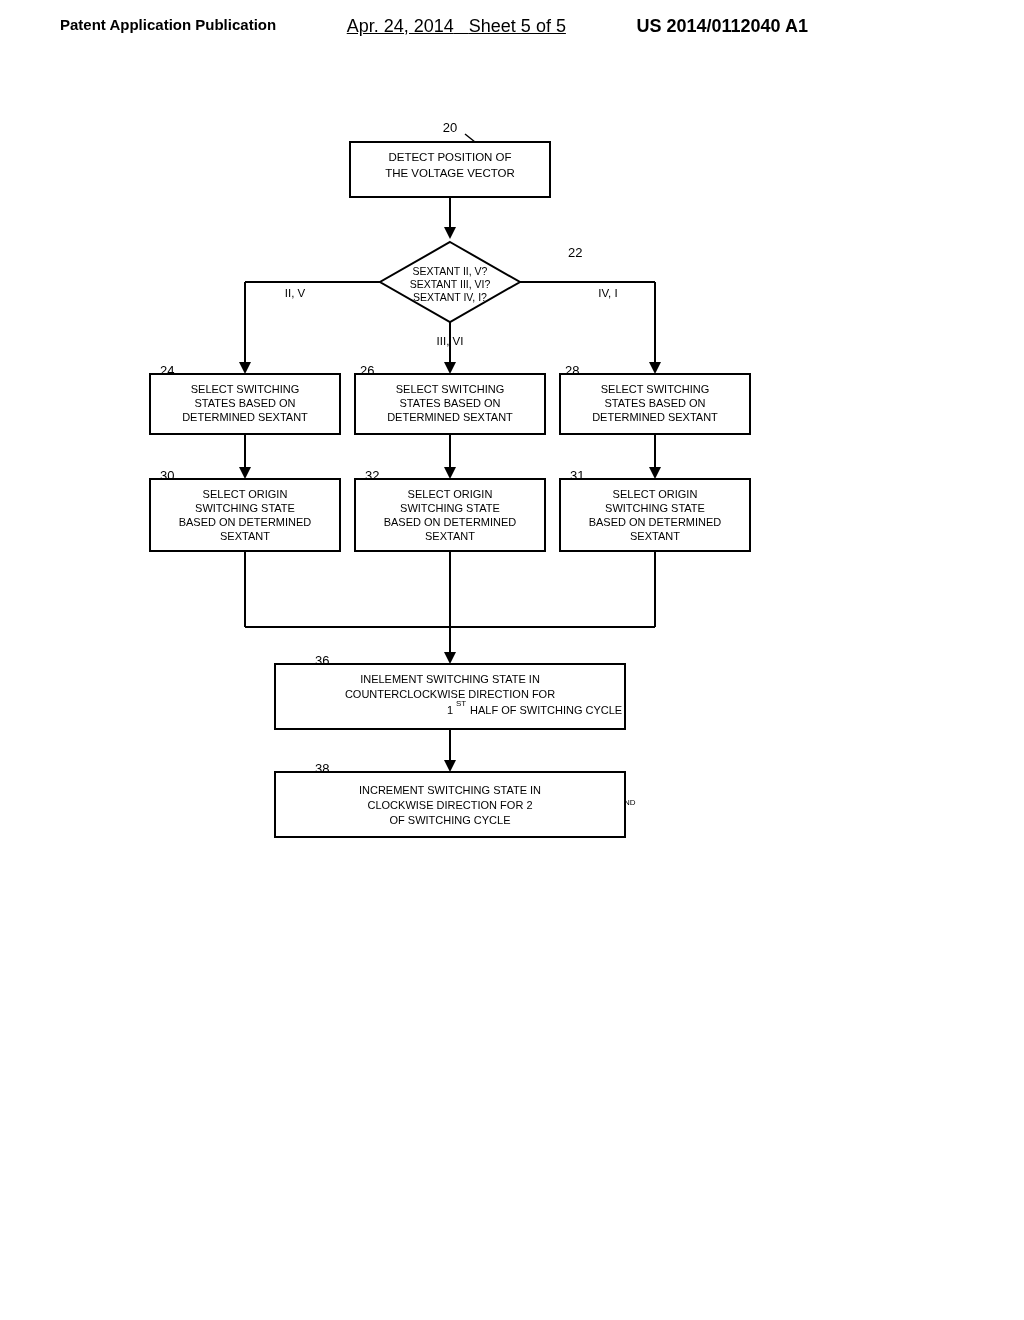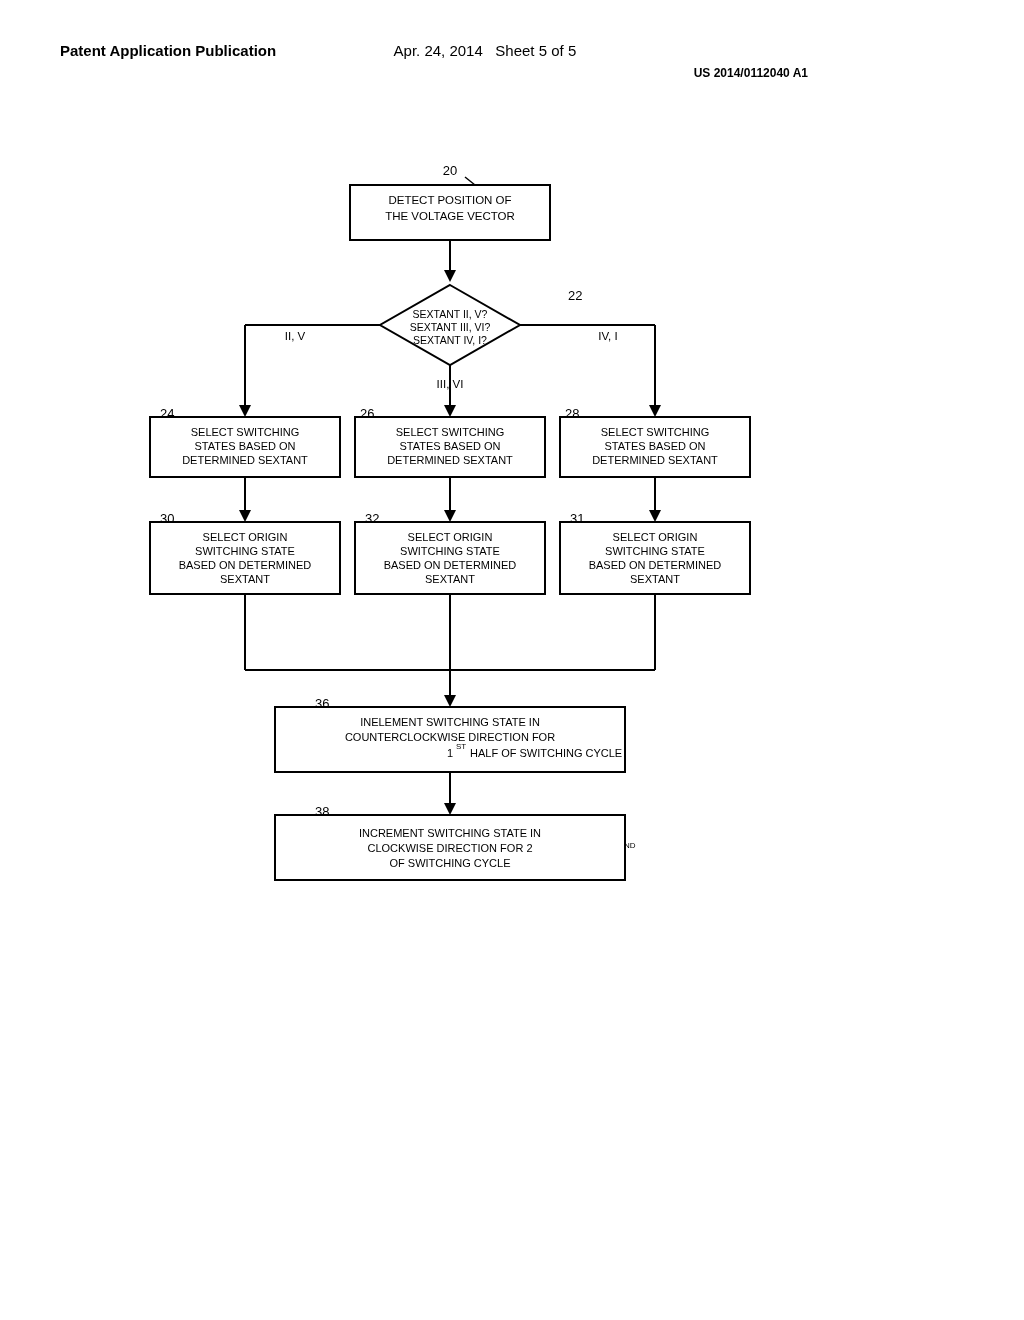--- a/index.html
+++ b/index.html
@@ -8,46 +8,46 @@
       font-family: Arial, sans-serif;
       width: 1024px;
       min-height: 1320px;
       position: relative;
     }
 
     .page {
       width: 868px;
       min-height: 1320px;
       background: #fff;
-      padding: 42px 60px;
+      padding: 16px 60px;
       position: relative;
     }
 
     .header {
       display: flex;
       justify-content: space-between;
       align-items: flex-start;
       margin-bottom: 60px;
       font-size: 14px;
     }
 
     .header-left {
       font-weight: bold;
       font-size: 15px;
     }
 
     .header-center {
       text-align: center;
-      font-size: 15px;
+      font-size: 18px;
+      text-decoration: underline;
     }
 
     .header-right {
-      font-size: 12px;
+      font-size: 18px;
       font-weight: bold;
-      margin-top: 24px;
     }
 
     
     .flowchart-svg {
       display: block;
       margin: 0 auto;
     }
 
     .fig-label {
       text-align: center;

